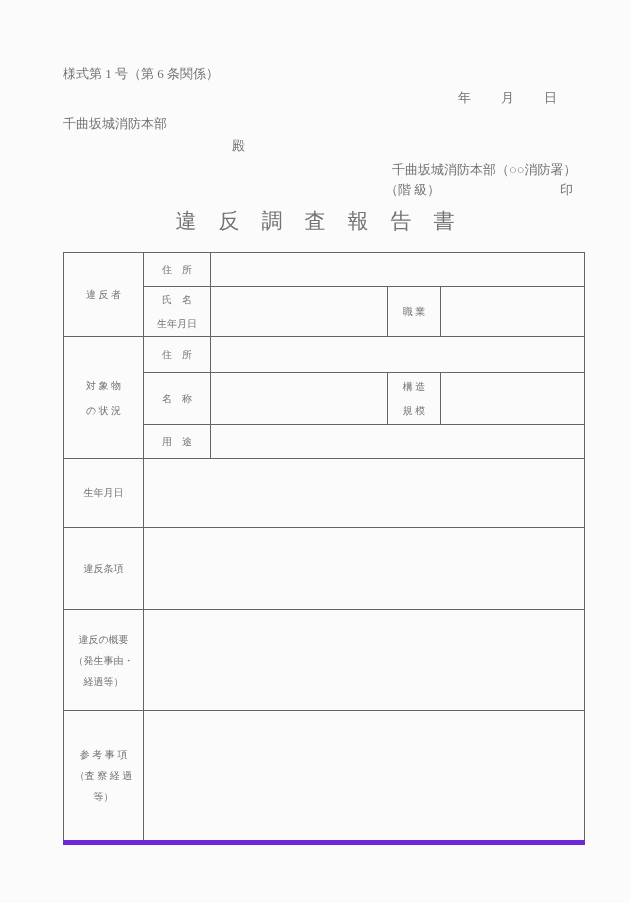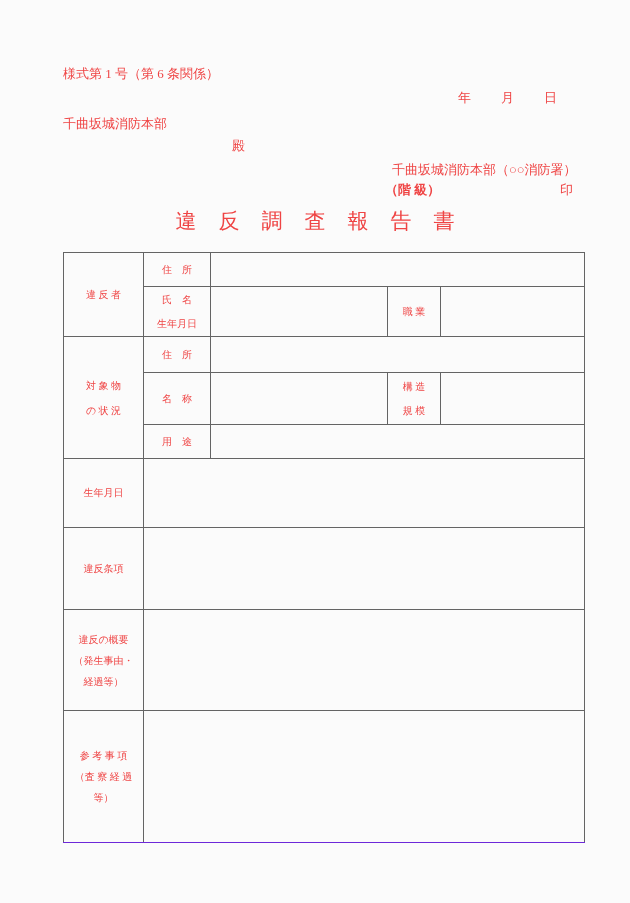--- a/index.html
+++ b/index.html
@@ -3,32 +3,32 @@
 <meta charset="utf-8">
 <style>
   * { margin: 0; padding: 0; box-sizing: border-box; }
   html, body { background: #f7f7f7; }
   .page {
     position: relative;
     width: 630px;
     height: 903px;
     margin: 0 auto;
     background: #fbfbfb;
-    color: #ef4444;
+    color: #737373;
     font-family: "Liberation Serif", "DejaVu Serif", serif;
     font-size: 13px;
     overflow: hidden;
   }
   .abs { position: absolute; white-space: pre; }
   .form-number { left: 63px; top: 65px; }
   .date-line { left: 458px; top: 89px; display: flex; gap: 30px; }
   .addressee { left: 63px; top: 115px; text-align: center; }
   .honorific { left: 232px; top: 137px; }
   .sender-org { left: 392px; top: 161px; font-family: Liberation Mono, monospace; }
-  .rank-field { left: 385px; top: 181px; font-weight: bold; }
+  .rank-field { left: 385px; top: 181px; }
   .seal-mark { left: 560px; top: 181px; }
   .doc-title {
     position: absolute;
     left: 0; right: 0; top: 207px;
     text-align: center;
     font-size: 21px;
     font-weight: normal;
     letter-spacing: 22px;
     text-indent: 22px;
     white-space: pre;
@@ -44,21 +44,21 @@
     border: 1px solid #646464;
     font-weight: normal;
     font-size: 10px;
     vertical-align: middle;
     text-align: center;
     padding: 0;
     white-space: pre-line;
     overflow: hidden;
   }
   table.report tr:last-child td, table.report tr:last-child th {
-    border-bottom: 1px solid #6d28d9;
+    border-bottom: 5px solid #6d28d9;
   }
   .sec-label { line-height: 25px; }
   .two-line { line-height: 24px; }
   .three-line { line-height: 21px; white-space: pre; }
   .single-line { line-height: 16px; }
   .value-cell { }
 </style>
 </head>
 <body>
 

